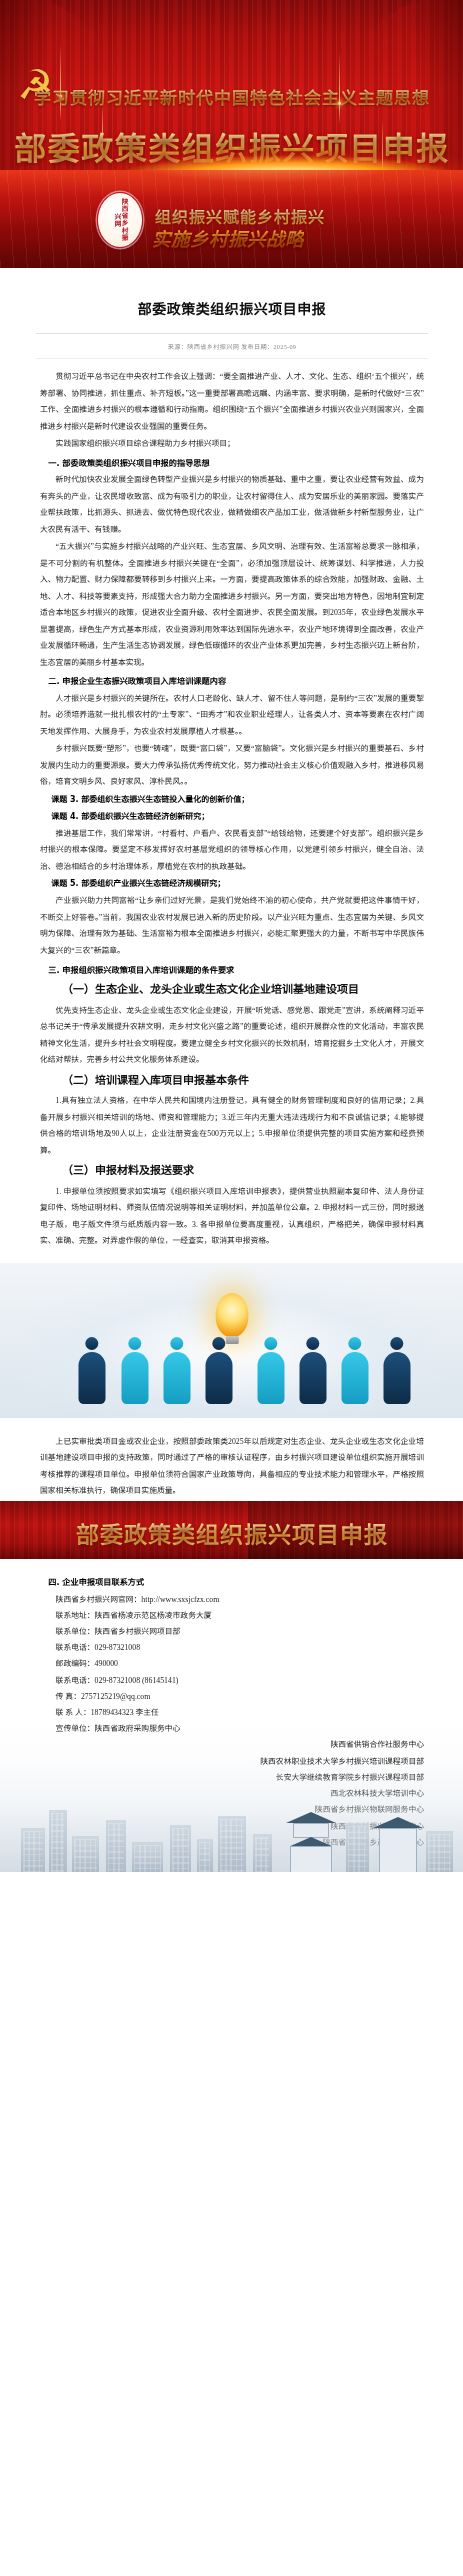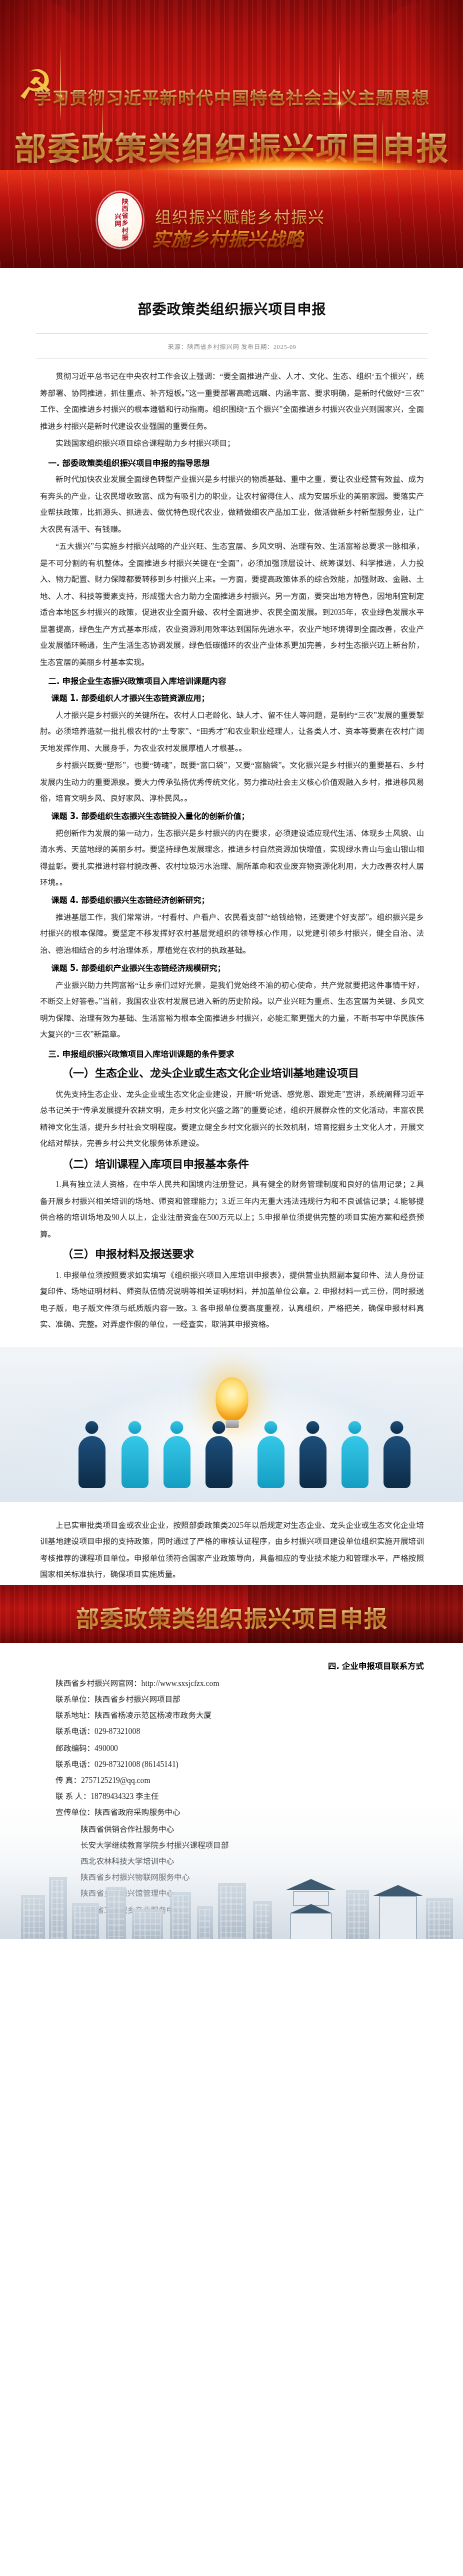--- a/index.html
+++ b/index.html
@@ -88,21 +88,21 @@
   }
   .hero-badge span{
     font-family:"DejaVu Serif","Liberation Serif",serif;
     font-size:6.7px;line-height:1.05;font-weight:700;color:#b31220;
     writing-mode:vertical-rl;letter-spacing:0.5px;text-align:center;
     max-height:45px;
   }
   .hero-sub1{
     position:absolute;left:155px;top:204px;
     font-family:"DejaVu Sans","Liberation Sans",sans-serif;
-    font-size:16px;font-weight:400;letter-spacing:1px;
+    font-size:16px;font-weight:700;letter-spacing:1px;
     background:linear-gradient(180deg,#fff9d8 0%,#ffe07e 48%,#f0a520 100%);
     -webkit-background-clip:text;background-clip:text;color:transparent;
     text-shadow:0 1px 2.6px rgba(70,0,0,.5);
   }
   .hero-sub2{
     position:absolute;left:152px;top:225px;
     font-family:"DejaVu Sans","Liberation Sans",sans-serif;
     font-size:18.5px;font-weight:900;font-style:italic;letter-spacing:0.5px;
     background:linear-gradient(180deg,#ffd34a 0%,#e87a12 55%,#b33c06 100%);
     -webkit-background-clip:text;background-clip:text;color:transparent;
@@ -197,28 +197,29 @@
     background:linear-gradient(180deg,#fff7cf 0%,#ffe083 36%,#ffc53a 64%,#ffeeb4 100%);
     -webkit-background-clip:text;background-clip:text;color:transparent;
     text-shadow:0 1.5px 4.1px rgba(80,0,0,.6);
   }
 
   
   .contact{
     position:relative;padding:13.4px 40px 20.6px 40px;min-height:222px;
     background:linear-gradient(180deg,#ffffff 0%,#ffffff 52%,#f4f6f8 100%);
   }
-  .contact .h2{text-indent:1em;text-align:right;}
+  .contact .h2{text-indent:1em;}
   .c-line{
     font-size:7.8px;line-height:2.08;color:#1c1c1c;text-indent:2em;
     font-family:"Liberation Serif","DejaVu Serif",serif;
   }
   .c-sub{
     font-size:7.8px;line-height:2.08;color:#1c1c1c;text-indent:5.2em;
     font-family:"Liberation Serif","DejaVu Serif",serif;
+    text-align:right;
   }
   .city{
     position:absolute;left:0;right:0;bottom:0;height:108px;pointer-events:none;
     background:linear-gradient(180deg,rgba(255,255,255,0) 0%,rgba(228,234,240,.35) 40%,rgba(200,211,222,.75) 100%);
   }
   .blk{position:absolute;bottom:0;background:linear-gradient(180deg,#cdd7e0,#aab8c6);opacity:.9;}
   .blk:after{
     content:"";position:absolute;inset:3.1px 2.1px 0 2.1px;
     background:repeating-linear-gradient(180deg,rgba(255,255,255,.45) 0 1.5px,rgba(0,0,0,0) 1.5px 5.7px),
                repeating-linear-gradient(90deg,rgba(255,255,255,.45) 0 1.5px,rgba(0,0,0,0) 1.5px 5.2px);
@@ -284,27 +285,25 @@
 
       <p>贯彻习近平总书记在中央农村工作会议上强调：“要全面推进产业、人才、文化、生态、组织‘五个振兴’，统筹部署、协同推进，抓住重点、补齐短板。”这一重要部署高瞻远瞩、内涵丰富、要求明确，是新时代做好“三农”工作、全面推进乡村振兴的根本遵循和行动指南。组织围绕“五个振兴”全面推进乡村振兴农业兴则国家兴，全面推进乡村振兴是新时代建设农业强国的重要任务。</p>
       <p>实践国家组织振兴项目综合课程助力乡村振兴项目；</p>
 
       <div class="h2">一. 部委政策类组织振兴项目申报的指导思想</div>
       <p>新时代加快农业发展全面绿色转型产业振兴是乡村振兴的物质基础、重中之重，要让农业经营有效益、成为有奔头的产业，让农民增收致富、成为有吸引力的职业，让农村留得住人、成为安居乐业的美丽家园。要落实产业帮扶政策，比抓源头、抓进去、做优特色现代农业，做精做细农产品加工业，做活做新乡村新型服务业，让广大农民有活干、有钱赚。</p>
       <p>“五大振兴”与实施乡村振兴战略的产业兴旺、生态宜居、乡风文明、治理有效、生活富裕总要求一脉相承，是不可分割的有机整体。全面推进乡村振兴关键在“全面”，必须加强顶层设计、统筹谋划、科学推进，人力投入、物力配置、财力保障都要转移到乡村振兴上来。一方面，要提高政策体系的综合效能，加强财政、金融、土地、人才、科技等要素支持，形成强大合力助力全面推进乡村振兴。另一方面，要突出地方特色，因地制宜制定适合本地区乡村振兴的政策，促进农业全面升级、农村全面进步、农民全面发展。到2035年，农业绿色发展水平显著提高，绿色生产方式基本形成，农业资源利用效率达到国际先进水平，农业产地环境得到全面改善，农业产业发展循环畅通，生产生活生态协调发展，绿色低碳循环的农业产业体系更加完善，乡村生态振兴迈上新台阶，生态宜居的美丽乡村基本实现。</p>
 
       <div class="h2">二. 申报企业生态振兴政策项目入库培训课题内容</div>
 
-      <div class="h3">课题 1. 部委组织人才振兴生态链资源应用；</div>
       <p>人才振兴是乡村振兴的关键所在。农村人口老龄化、缺人才、留不住人等问题，是制约“三农”发展的重要掣肘。必须培养造就一批扎根农村的“土专家”、“田秀才”和农业职业经理人，让各类人才、资本等要素在农村广阔天地发挥作用、大展身手，为农业农村发展厚植人才根基。。</p>
 
       <p>乡村振兴既要“塑形”，也要“铸魂”，既要“富口袋”，又要“富脑袋”。文化振兴是乡村振兴的重要基石、乡村发展内生动力的重要源泉。要大力传承弘扬优秀传统文化，努力推动社会主义核心价值观融入乡村，推进移风易俗，培育文明乡风、良好家风、淳朴民风。。</p>
 
       <div class="h3">课题 3. 部委组织生态振兴生态链投入量化的创新价值；</div>
-      <p>把创新作为发展的第一动力，生态振兴是乡村振兴的内在要求，必须建设适应现代生活、体现乡土风貌、山清水秀、天蓝地绿的美丽乡村。要坚持绿色发展理念，推进乡村自然资源加快增值，实现绿水青山与金山银山相得益彰。要扎实推进村容村貌改善、农村垃圾污水治理、厕所革命和农业废弃物资源化利用，大力改善农村人居环境。。</p>
 
       <div class="h3">课题 4. 部委组织振兴生态链经济创新研究；</div>
       <p>推进基层工作，我们常常讲，“村看村、户看户、农民看支部”“给钱给物，还要建个好支部”。组织振兴是乡村振兴的根本保障。要坚定不移发挥好农村基层党组织的领导核心作用，以党建引领乡村振兴，健全自治、法治、德治相结合的乡村治理体系，厚植党在农村的执政基础。</p>
 
       <div class="h3">课题 5. 部委组织产业振兴生态链经济规模研究；</div>
       <p>产业振兴助力共同富裕“让乡亲们过好光景，是我们党始终不渝的初心使命，共产党就要把这件事情干好，不断交上好答卷。”当前，我国农业农村发展已进入新的历史阶段。以产业兴旺为重点、生态宜居为关键、乡风文明为保障、治理有效为基础、生活富裕为根本全面推进乡村振兴，必能汇聚更强大的力量，不断书写中华民族伟大复兴的“三农”新篇章。</p>
 
       <div class="h2">三. 申报组织振兴政策项目入库培训课题的条件要求</div>
 
       <div class="h4">（一）生态企业、龙头企业或生态文化企业培训基地建设项目</div>
@@ -365,45 +364,46 @@
     <div class="fb-title">部委政策类组织振兴项目申报</div>
   </div>
 
   <div class="contact">
     <div class="h2">四. 企业申报项目联系方式</div>
 
     <div class="c-line">
       <span>陕西省乡村振兴网官网：</span><span>http://www.sxsjcfzx.com</span>
     </div>
     <div class="c-line">
+      <span>联系地址：</span><span>陕西省杨凌示范区杨凌市政务大厦</span>
+    </div>
+    <div class="c-line">
       <span>联系单位：</span><span>陕西省乡村振兴网项目部</span>
     </div>
     <div class="c-line">
-      <span>联系地址：</span><span>陕西省杨凌示范区杨凌市政务大厦</span>
-    </div>
-    <div class="c-line">
       <span>联系电话：</span><span>029-87321008</span>
     </div>
     <div class="c-line">
       <span>邮政编码：</span><span>490000</span>
     </div>
     <div class="c-line">
       <span>联系电话：</span><span>029-87321008  (86145141)</span>
     </div>
     <div class="c-line">
       <span>传 真：</span><span>2757125219@qq.com</span>
     </div>
     <div class="c-line">
       <span>联 系 人：</span><span>18789434323  李主任</span>
     </div>
 
     <div class="c-line">
       <span>宣传单位：</span><span>陕西省政府采购服务中心</span>
     </div>
     <div class="c-sub">陕西省供销合作社服务中心</div>
+    <div class="c-sub">陕西农林职业技术大学乡村振兴培训课程项目部</div>
     <div class="c-sub">长安大学继续教育学院乡村振兴课程项目部</div>
     <div class="c-sub">西北农林科技大学培训中心</div>
     <div class="c-sub">陕西省乡村振兴物联网服务中心</div>
     <div class="c-sub">陕西省乡村振兴馆管理中心</div>
     <div class="c-sub">陕西省工富城乡产业服务中心</div>
 
     <div class="city">
       <div class="blk" style="left:20.6px;width:24px;height:44px;"></div>
       <div class="blk" style="left:49px;width:17.5px;height:62px;"></div>
       <div class="blk" style="left:72px;width:27px;height:36px;"></div>

